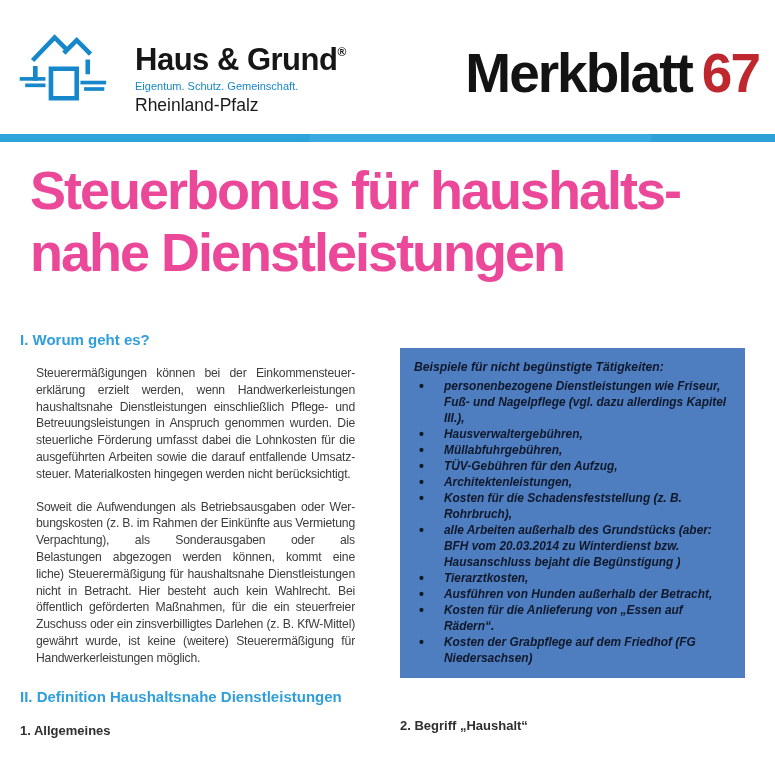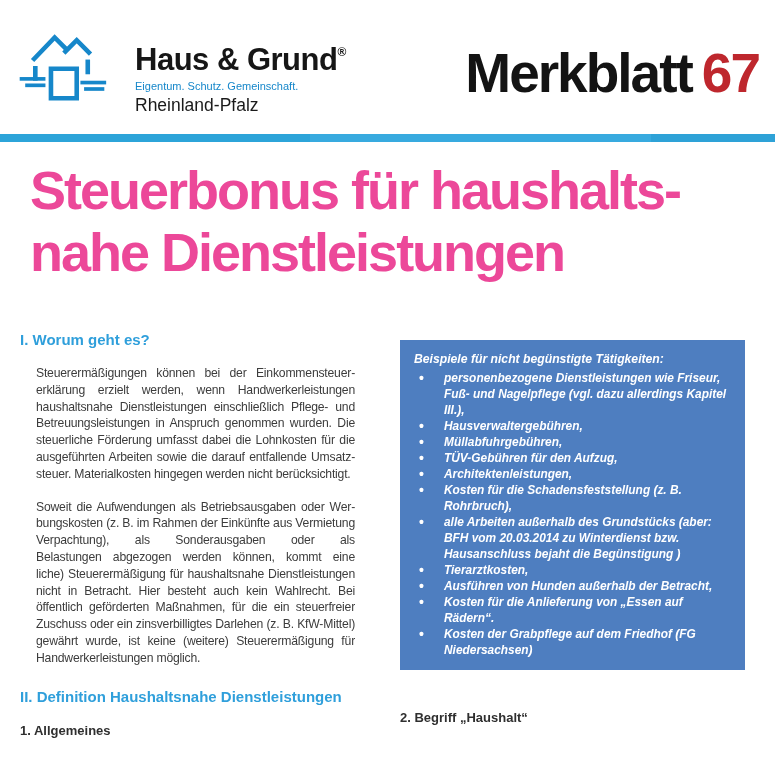--- a/index.html
+++ b/index.html
@@ -36,21 +36,21 @@
   .sec-heading-2 { margin-top:20px; margin-bottom:16px; }
   .sub-heading { font-size:13px; font-weight:bold; color:#2f2f2f; line-height:17px; margin:15px 0 1px 0; }
 
   .para { margin:16px; }
   .para + .para { margin-top:16px; }
   .tline { font-size:12.2px; line-height:16.8px; letter-spacing:-0.2px; color:#3c3c3c;
     text-align:justify; text-align-last:justify; height:16.8px; overflow:hidden; }
   .tline.last { text-align-last:left; }
 
   
-  .infobox { margin-top:10px; background:#4E7EC0; padding:11px 12px 12px 14px; color:#ffffff; }
+  .infobox { margin-top:18px; background:#4E7EC0; padding:11px 12px 12px 14px; color:#0f172a; }
   .infobox-title { font-size:12.2px; font-weight:bold; font-style:italic; line-height:16px; margin:0 0 3px 0; }
   .infobox-list { list-style:none; margin:0; padding:0; }
   .infobox-list li { position:relative; padding-left:30px; font-size:11.9px; font-weight:bold; font-style:italic; line-height:16px; }
   .infobox-list li::before { content:"\2022"; position:absolute; left:5px; top:0; font-style:normal; font-size:14px; }
 
   .right-section { margin-top:39px; }
 </style>
 </head>
 <body>
 

